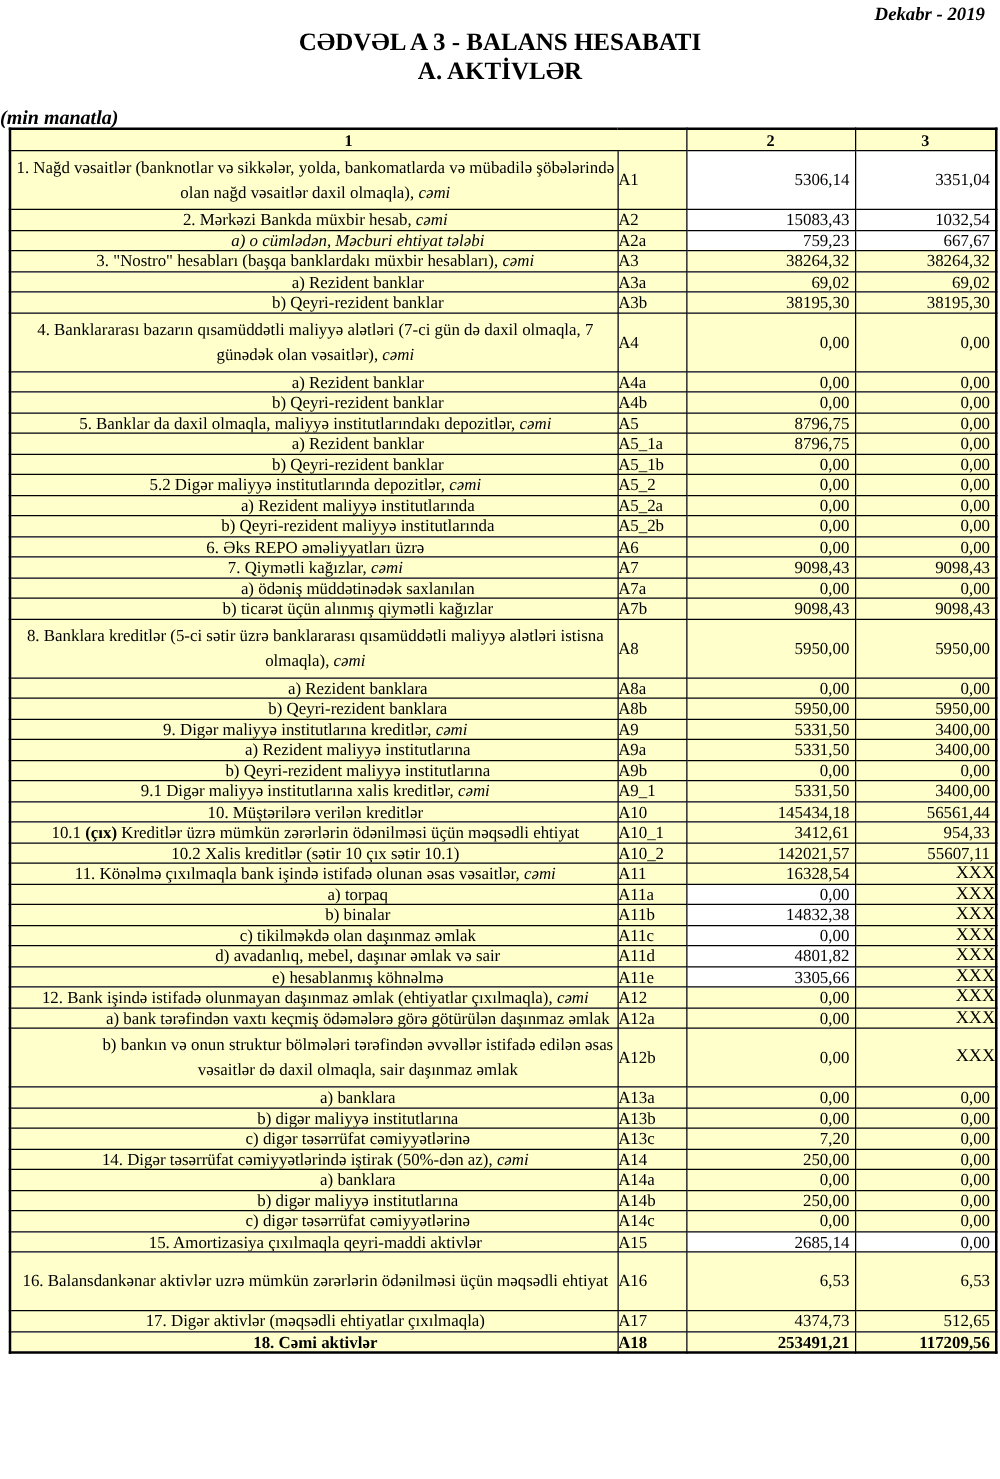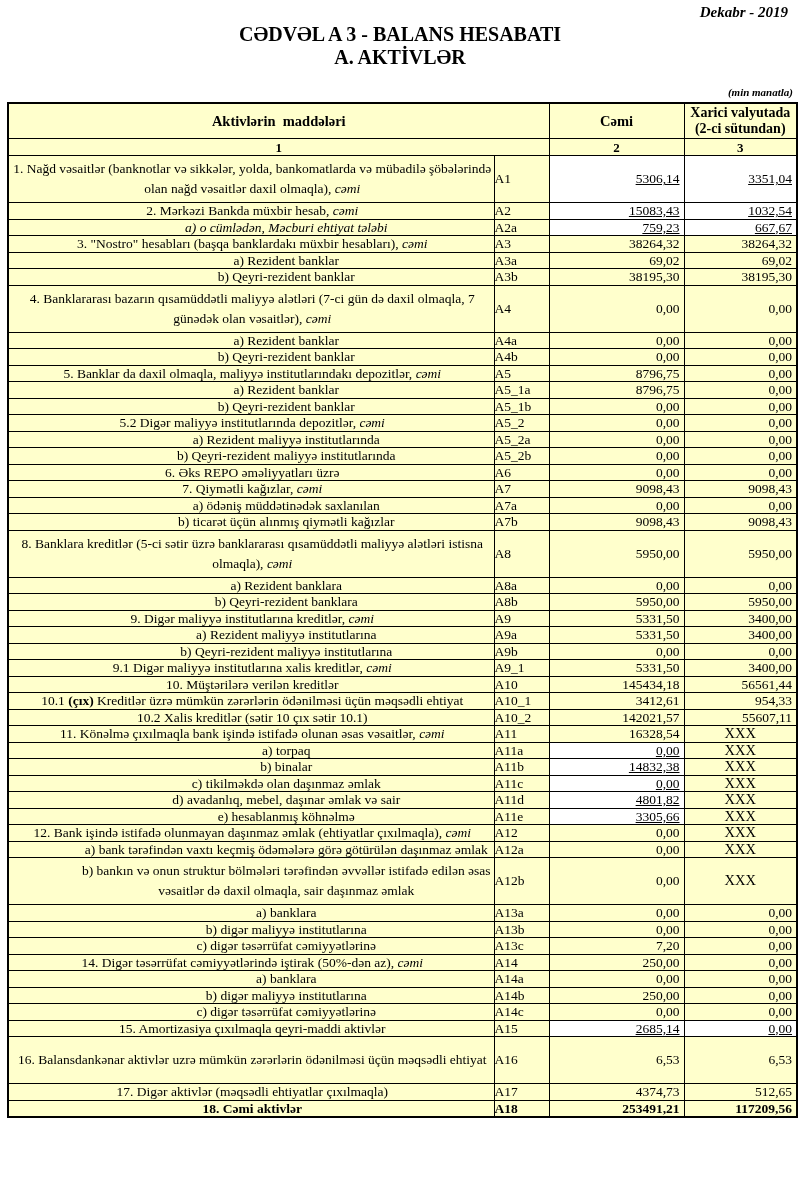--- a/index.html
+++ b/index.html
@@ -18,24 +18,24 @@
     padding: 4px 12px 0 0;
     height: 18px;
   }
   .title-block { text-align: center; margin-top: 1px; font-family: Liberation Serif, serif; }
   .title-line {
     font-weight: bold;
     font-size: 20px;
     line-height: 23px;
   }
   .unit-note {
-    text-align: right;
+    text-align: left;
     font-style: italic;
     font-weight: 600;
-    font-size: 11px;
+    font-size: 16px;
     padding-right: 7px;
     margin-top: 17px;
     height: 16px;
   }
   table.balance {
     border-collapse: collapse;
     table-layout: fixed;
     width: 789px;
     margin-left: 7px;
     border: 2px solid var(--border, #000);
@@ -65,22 +65,22 @@
   tbody td {
     font-size: 13.5px;
     line-height: 15.5px;
     height: 15.5px;
     padding: 0;
   }
   td.c-item { padding: 0 2px 0 4px; text-align: center; }
   td.c-item.indent { padding-left: 72px; }
   td.c-code { text-align: left; }
   td.c-num { text-align: right; padding-right: 4px; }
-  td.white { background: var(--white-bg, #FFFFFF); text-decoration: underline; }
-  td.xxx { text-align: center; padding-right: 0; font-size: 14.5px; }
+  td.white { background: var(--white-bg, #FFFFFF); }
+  td.xxx { text-align: right; padding-right: 0; font-size: 14.5px; }
   tr.tall td { height: 46px; }
   tr.tall td.c-item { line-height: 20px; }
   tr.bold-row td { font-weight: bold; }
   .it { font-style: italic; }
   .bd { font-weight: bold; }
 </style>
 </head>
 <body>
 
 <div class="date-label">Dekabr - 2019</div>
@@ -93,26 +93,20 @@
 <div class="unit-note">(min manatla)</div>
 
 <table class="balance">
   <colgroup>
     <col style="width:486px">
     <col style="width:55px">
     <col style="width:135px">
     <col style="width:113px">
   </colgroup>
   <thead>
-    <tr>
-      <th colspan="2">Aktivlərin  maddələri</th>
-      <th>Cəmi</th>
-      <th class="foreign-head">Xarici valyutada
-(2-ci sütundan)</th>
-    </tr>
     <tr class="num-row">
       <td colspan="2">1</td>
       <td>2</td>
       <td>3</td>
     </tr>
   </thead>
   <tbody>
       <tr class="tall">
         <td class="c-item"><span>1. Nağd vəsaitlər (banknotlar və sikkələr, yolda, bankomatlarda və mübadilə şöbələrində olan nağd vəsaitlər daxil olmaqla), </span><span class="it">cəmi</span></td>
         <td class="c-code">A1</td>

